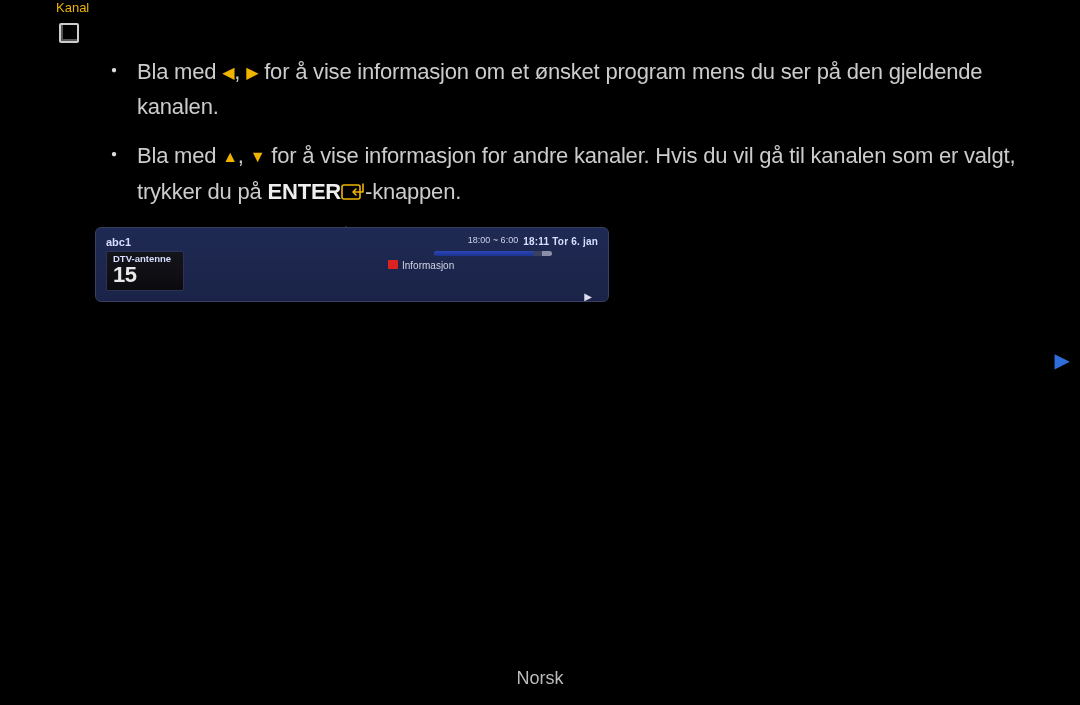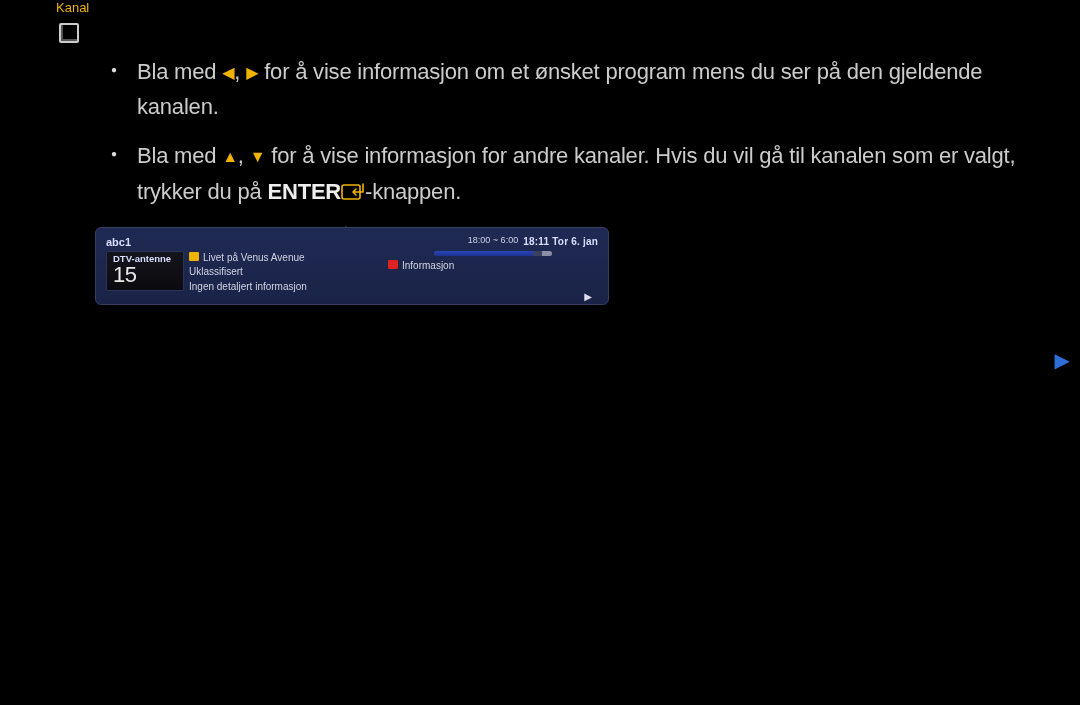--- a/index.html
+++ b/index.html
@@ -21,21 +21,21 @@
   
   .panel-wrap { margin-left:36px; margin-top:18px; position:relative; width:502px; }
   .panel-up { position:absolute; top:-4px; left:50%; transform:translateX(-50%); color:#dde; font-size:10px; }
   .panel { border:1px solid #373f60; border-radius:6px; background:linear-gradient(#1f2a54,#1a2347); padding:8px 10px 10px 10px; box-sizing:border-box; width:514px; position:relative; }
   .panel-row1 { display:flex; align-items:center; justify-content:space-between; font-size:11px; color:#d8deff; margin-bottom:3px; }
   .panel-name { font-weight:700; }
   .panel-time-stamp { font-size:10px; color:#d8deff; font-weight:700; letter-spacing:0.2px;}
   .panel-main { display:flex; align-items:flex-start; gap:5px; position:relative; }
   .num-box { background:linear-gradient(#14141b,#0b0b0f); border:1px solid #2b3356; border-radius:2px; padding:2px 6px 4px 6px; width:78px; box-sizing:border-box; }
   .num-box .label { font-size:9.5px; font-weight:700; color:#d8deff; line-height:1; }
-  .num-box .num { font-size:22px; font-weight:400; color:#e9e9e9; line-height:1.05; letter-spacing:-0.5px; }
+  .num-box .num { font-size:22px; font-weight:700; color:#e9e9e9; line-height:1.05; letter-spacing:-0.5px; }
   .prog-col { font-size:10px; color:#d0d3e2; line-height:1.45;}
   .prog-title::before { content:""; display:inline-block; width:10px; height:9px; background:#f0b400; margin-right:4px; vertical-align:0px; border-radius:1px; }
   .right-col { position:absolute; right:0; top:-16px; width:210px; font-size:10px; color:#cfd3e8; }
   .range-row { display:flex; align-items:center; gap:6px; flex-direction:column;}
   .range-label { font-size:9px; color:#cfd3e8; white-space:nowrap;}
   .bar-track { width:118px; height:5px; background:#3a4062; border-radius:3px; position:relative; overflow:hidden; }
   .bar-fill { position:absolute; left:0; top:0; bottom:0; width:84%; background:linear-gradient(#2a46b8,#1e338f); }
   .bar-end { position:absolute; right:0; top:0; bottom:0; width:10px; background:#8a8fa7;}
   .info-line { margin-top:4px; font-size:10px; color:#d0d3e2; text-align:left; padding-right:24px;}
   .info-line .redbox { display:inline-block; width:10px; height:9px; background:#d22; margin-right:4px; vertical-align:0; border-radius:1px;}
@@ -76,38 +76,34 @@
       <div class="panel">
         <div class="panel-row1">
           <span class="panel-name">abc1</span>
           <span class="panel-time-stamp">18:11 Tor 6. jan</span>
         </div>
         <div class="panel-main">
           <div class="num-box">
             <div class="label">DTV-antenne</div>
             <div class="num">15</div>
           </div>
-          <div class="prog-col">
-            <div class="prog-title">Livet på Venus Avenue</div>
-            <div>Uklassifisert</div>
-            <div>Ingen detaljert informasjon</div>
-          </div>
           <div class="right-col">
             <div class="range-row">
               <span class="range-label">18:00 ~ 6:00</span>
               <div class="bar-track">
                 <div class="bar-fill"></div>
                 <div class="bar-end"></div>
               </div>
             </div>
             <div class="info-line">
               <span class="redbox"></span><span>Informasjon</span>
             </div>
           </div>
           <div class="panel-next">▶</div>
         </div>
       </div>
     </div>
   </div>
 
   <div class="page-next">▶</div>
 
+  <div class="footer">Norsk</div>
 </div>
 
 </body></html>

